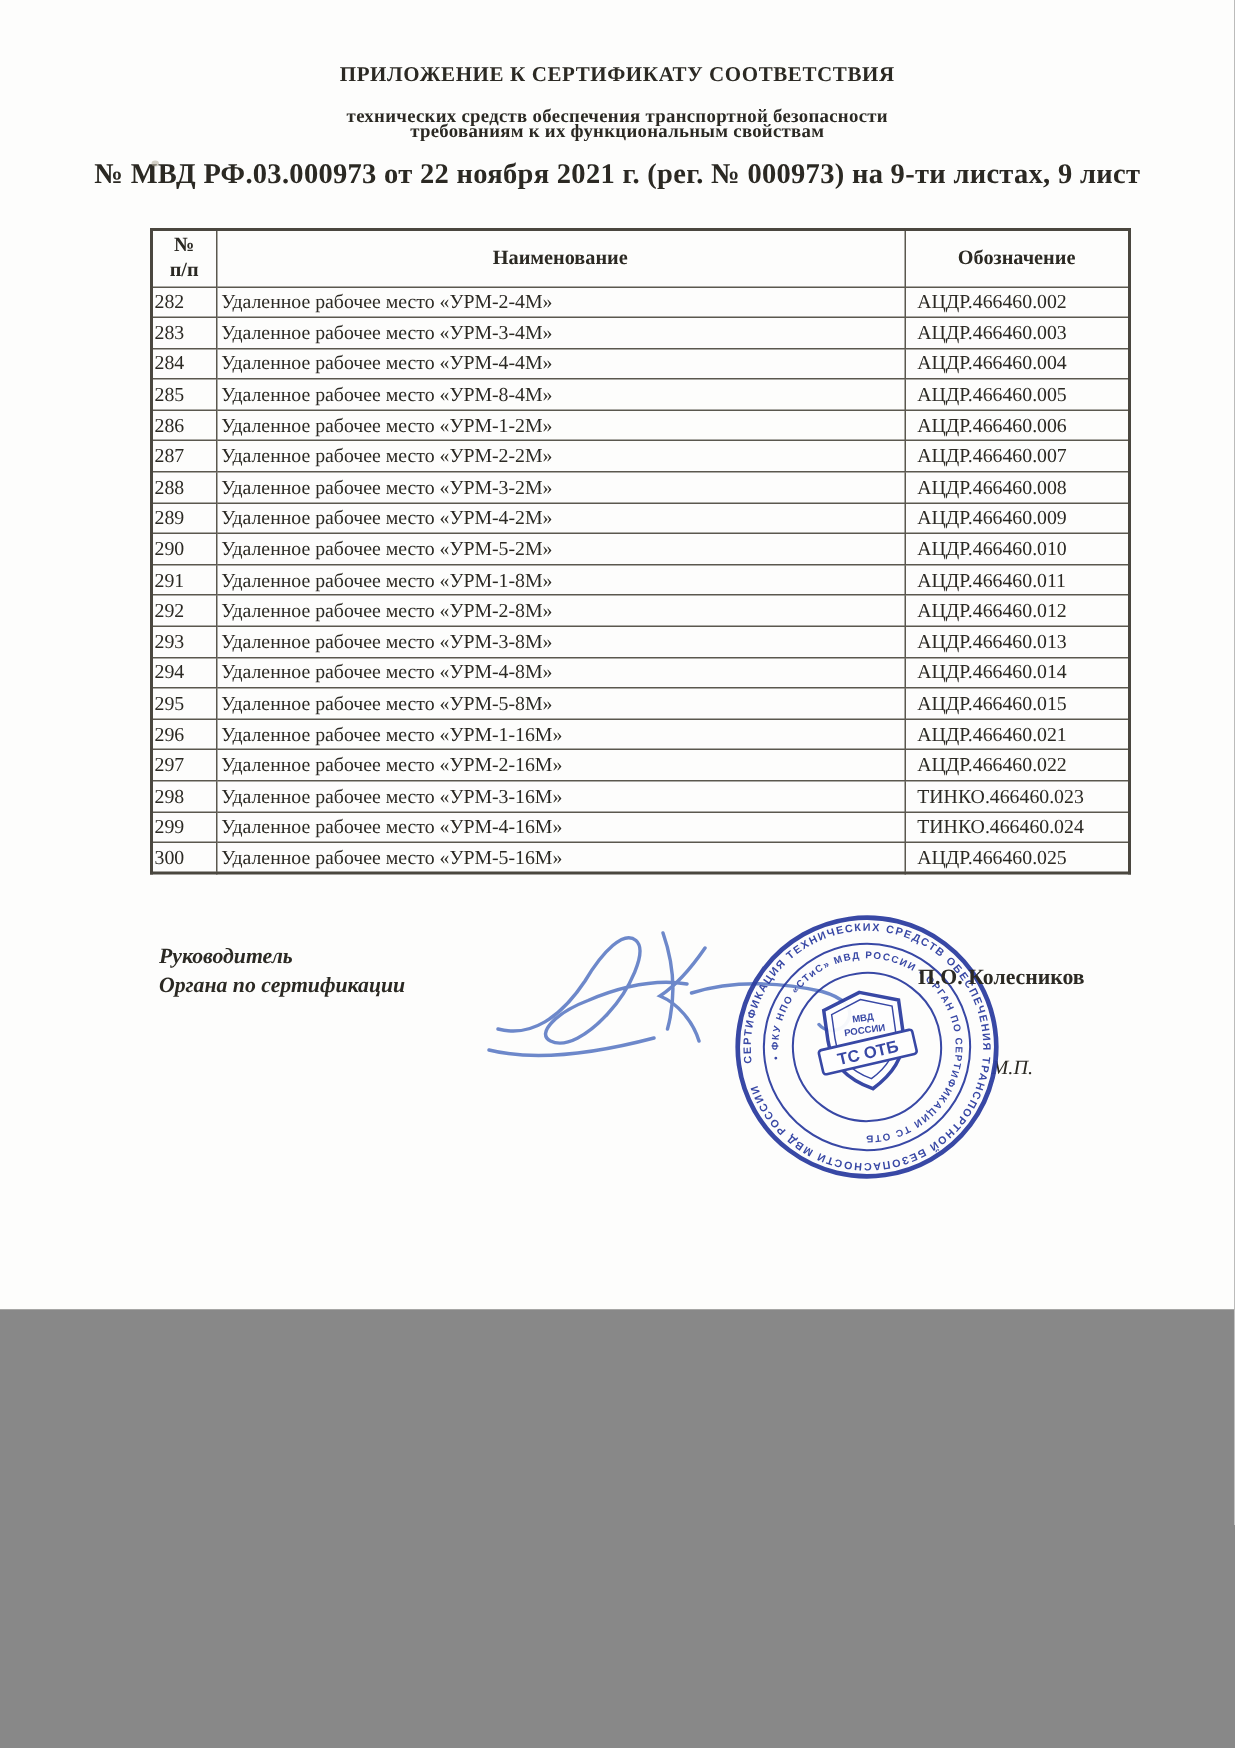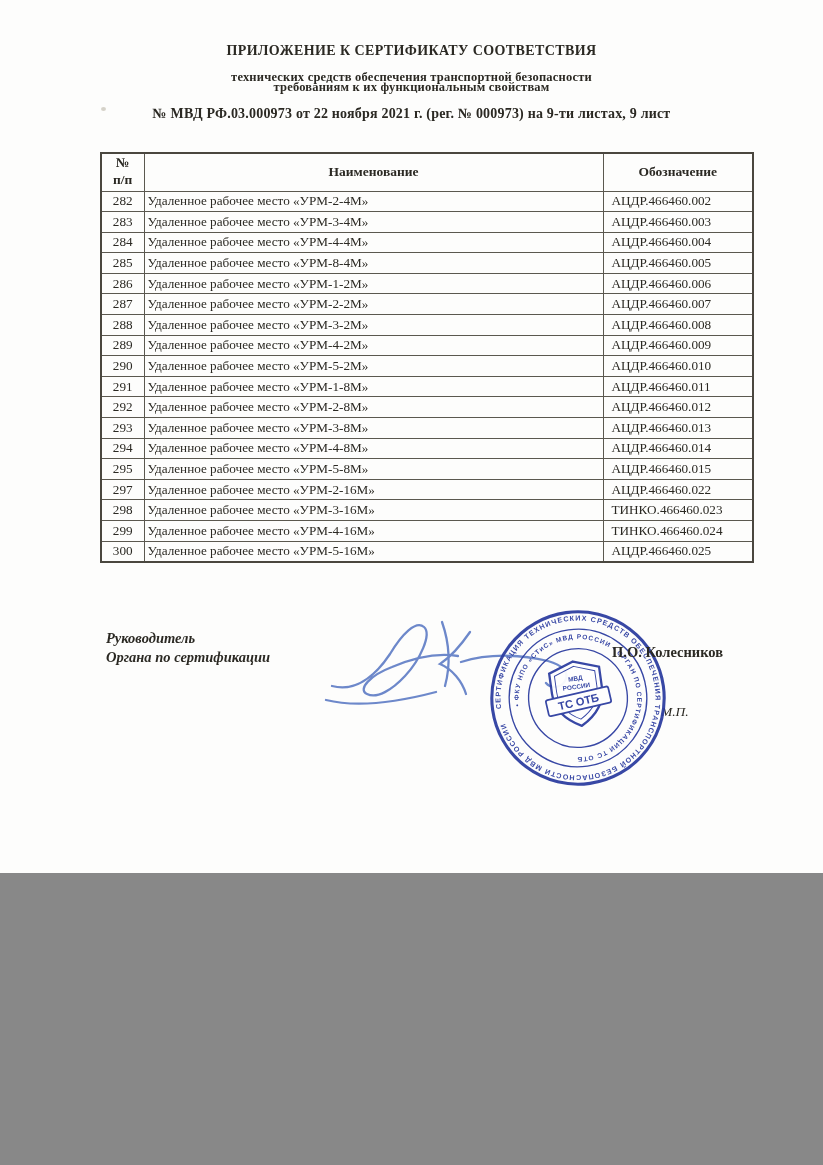--- a/index.html
+++ b/index.html
@@ -7,32 +7,32 @@
     position:relative; width:823px; height:873px; margin:0 auto;
     background:#fefefdf5; background-color:#fdfdfc; overflow:hidden;
     font-family:"Liberation Serif", serif; color:#2b2923;
   }
   .abs { position:absolute; }
   
   .hline { position:absolute; left:0; width:100%; text-align:center; font-weight:bold; white-space:nowrap; }
   .t1 { top:43px;  font-size:14px;   letter-spacing:.4px; }
   .t2 { top:70px;  font-size:12.5px; letter-spacing:.2px; }
   .t3 { top:80px;  font-size:12.5px; letter-spacing:.2px; }
-  .cert { top:106px; font-size:14px; letter-spacing:.2px; }
+  .cert { top:106px; font-size:19px; letter-spacing:.2px; }
   
   .table-wrap { position:absolute; left:100px; top:152px; width:652px; }
   table.items { border-collapse:collapse; width:100%; table-layout:fixed; }
   table.items th, table.items td { border:1px solid #5b584f; overflow:hidden; white-space:nowrap; }
   table.items { border:2px solid #4a473f; }
   thead tr { height:38px; }
   thead th { font-size:13.5px; font-weight:bold; text-align:center; vertical-align:middle;
              border-bottom-width:1.6px; line-height:1.25; }
   tbody tr { height:20.6px; }
   tbody td { font-size:13.2px; vertical-align:middle; }
-  .c-num { width:43px;  text-align:center; }
+  .c-num { width:43px;  }
   .c-name{ width:459px; padding-left:3px; }
   .c-des { width:150px; padding-left:8px; }
   
   .role { left:106px; top:629px; font-style:italic; font-weight:bold; font-size:14.5px; line-height:19px; }
   .signer-name { left:612px; top:644px; font-weight:bold; font-size:14.5px; z-index:6; }
   .seal-note   { left:661px; top:704px; font-style:italic; font-size:13.5px; }
   .sig-blue { left:318px; top:606px; z-index:4; }
   .stamp-mvd { left:486px; top:606px; z-index:5; opacity:.94; transform:rotate(-8deg); }
   
   .stamp-tinko { left:488px; top:999px; transform:rotate(-14deg); opacity:.9; }
@@ -155,20 +155,25 @@
       <td class="c-name">Удаленное рабочее место «УРМ-4-8М»</td>
       <td class="c-des">АЦДР.466460.014</td>
     </tr>
 
     <tr>
       <td class="c-num">295</td>
       <td class="c-name">Удаленное рабочее место «УРМ-5-8М»</td>
       <td class="c-des">АЦДР.466460.015</td>
     </tr>
 
+    <tr>
+      <td class="c-num">296</td>
+      <td class="c-name">Удаленное рабочее место «УРМ-1-16М»</td>
+      <td class="c-des">АЦДР.466460.021</td>
+    </tr>
 
     <tr>
       <td class="c-num">297</td>
       <td class="c-name">Удаленное рабочее место «УРМ-2-16М»</td>
       <td class="c-des">АЦДР.466460.022</td>
     </tr>
 
     <tr>
       <td class="c-num">298</td>
       <td class="c-name">Удаленное рабочее место «УРМ-3-16М»</td>

